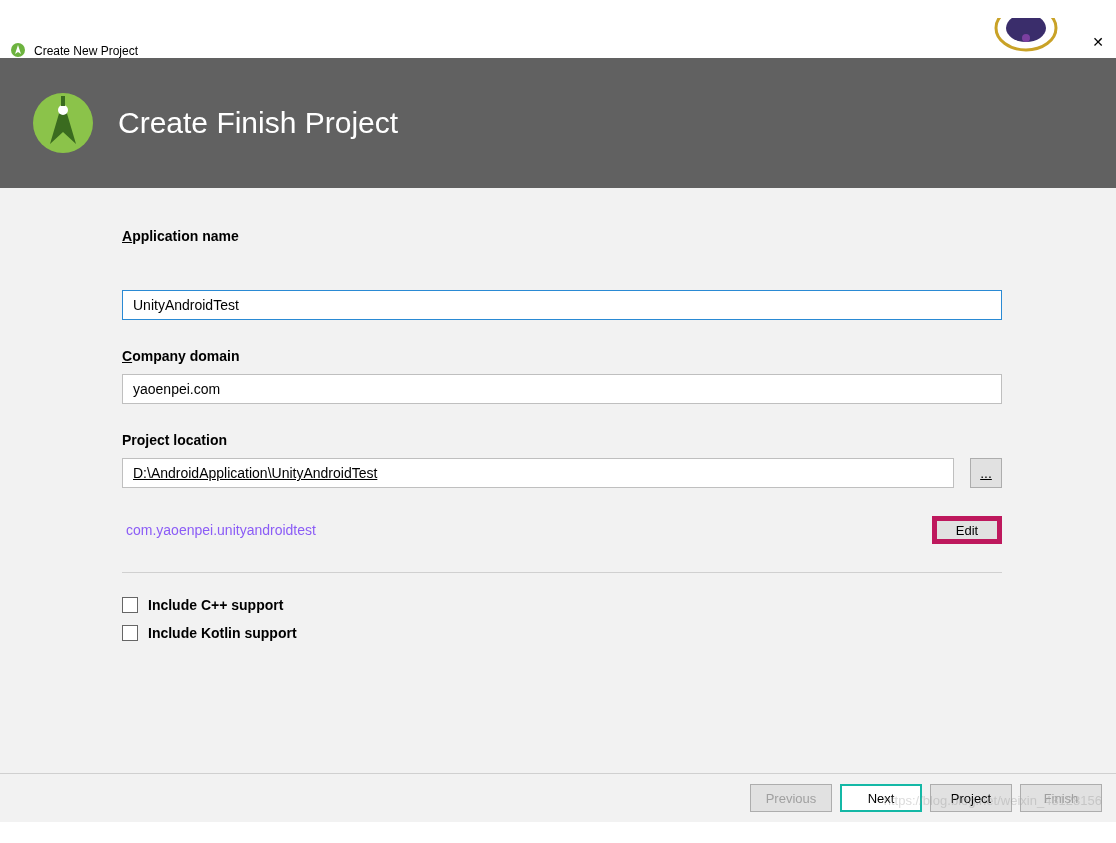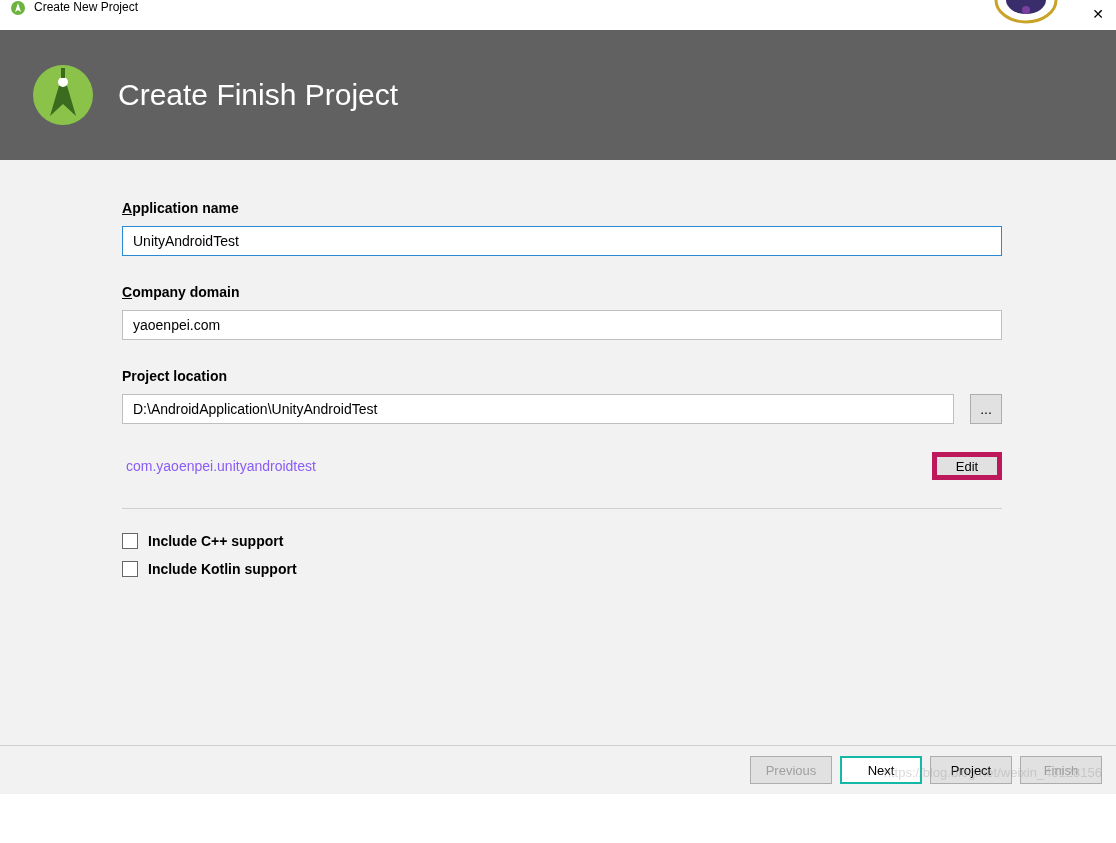--- a/index.html
+++ b/index.html
@@ -12,24 +12,25 @@
       font-size: 13px;
       background: #ffffff;
       width: 1116px;
       height: 843px;
       overflow: hidden;
       position: relative;
     }
     .titlebar {
       height: 30px;
       display: flex;
-      align-items: flex-start;
+      align-items: flex-end;
       padding: 0 10px;
       background: #ffffff;
       position: relative;
+      margin-top: 28px;
     }
     .titlebar-icon {
       width: 16px;
       height: 16px;
       margin-right: 8px;
     }
     .titlebar-text {
       font-size: 12px;
       color: #000;
     }
@@ -93,24 +94,26 @@
       height: 30px;
       padding: 4px 10px;
       font-size: 14px;
       border: 1px solid #bfbfbf;
       background: #ffffff;
       font-family: inherit;
     }
     .text-input.focused {
       border: 1px solid #2a8ad4;
       outline: none;
+      margin-top: 36px;
     }
     .location-row {
       display: flex;
       gap: 16px;
+      text-decoration: underline;
     }
     .location-input {
       flex: 1;
     }
     .browse-btn {
       width: 32px;
       height: 30px;
       border: 1px solid #adadad;
       background: #e1e1e1;
       cursor: pointer;

